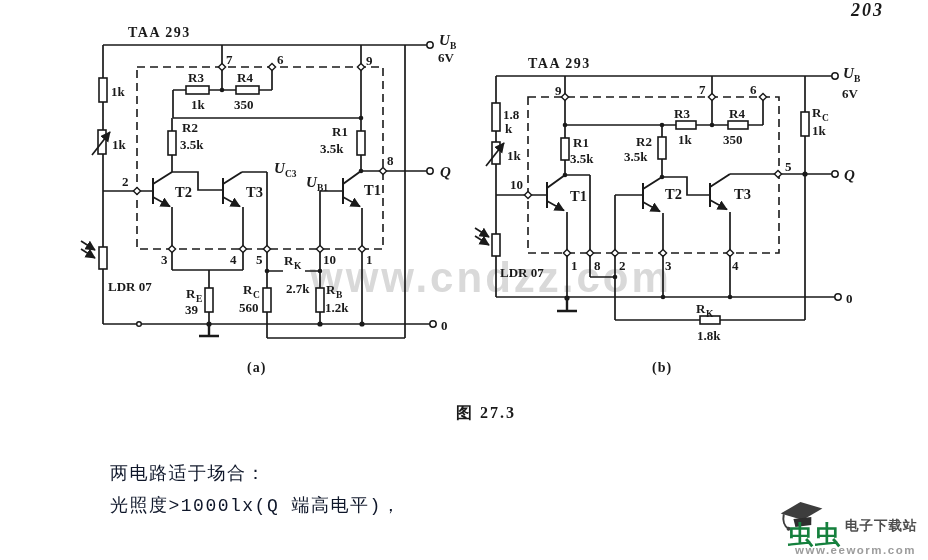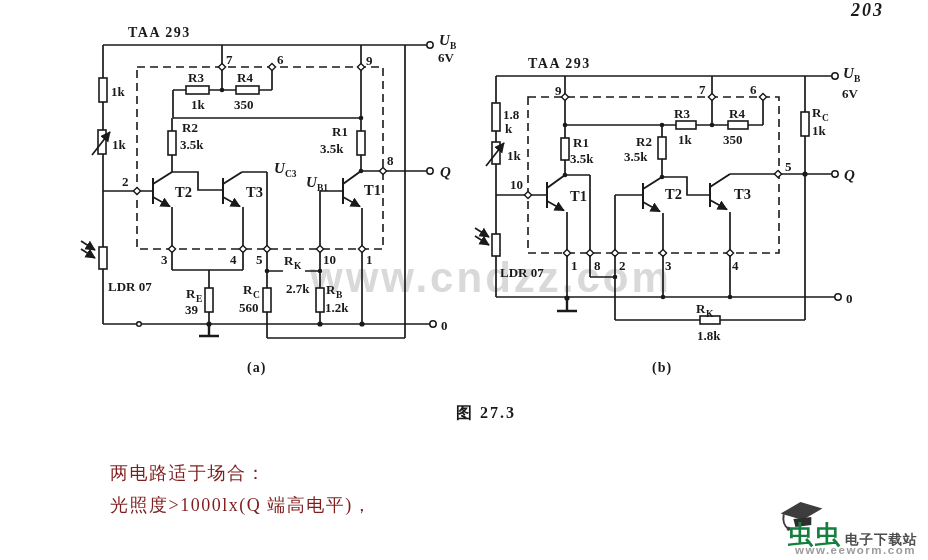--- a/index.html
+++ b/index.html
@@ -2,22 +2,22 @@
 <html><head>
 <meta charset="utf-8">
 <style>
   html,body{margin:0;padding:0;background:#e8e8e8;}
   .page{position:relative;width:928px;height:560px;background:#ffffff;overflow:hidden;
         font-family:"Liberation Serif",serif;color:#1a1a1a;}
   .abs{position:absolute;}
   
   .pageno{left:851px;top:0px;font:italic 700 18px "Liberation Serif",serif;letter-spacing:2px;}
   .figcap{left:456px;top:403px;font:700 16px "Liberation Serif",serif;letter-spacing:2px;}
-  .cnline{left:110px;font:400 18px "Liberation Serif",serif;letter-spacing:1.5px;color:#7f1d1d;}
-  .cn1{top:461px;} .cn2{top:493px;} .cn3{top:526px;}
+  .cnline{left:110px;font:400 18px "Liberation Serif",serif;letter-spacing:1.5px;color:#0f172a;}
+  .cn1{top:461px;} .cn2{top:493px;font-family:Liberation Mono, monospace;} .cn3{top:526px;}
   
   .wm-center{left:310px;top:254px;font:700 42px "Liberation Sans",sans-serif;
              color:#d9d9d9;letter-spacing:3px;}
   
   .logo-brand{left:788px;top:518px;font:700 25px "Liberation Serif",serif;color:#15803d;letter-spacing:2px;}
   .logo-site{left:845px;top:529px;font:700 13.5px "Liberation Sans",sans-serif;color:#4d4d4d;letter-spacing:1px;}
   .logo-url{left:795px;top:544px;font:700 11.5px "Liberation Sans",sans-serif;color:#9c9c9c;letter-spacing:1.5px;text-align:center;}
   
   svg text{fill:#1a1a1a;}
   .pl  {font:700 13px "Liberation Serif",serif;}           
@@ -287,17 +287,17 @@
   <div class="abs cnline cn2">光照度&gt;1000lx(Q 端高电平)，</div>
 
   <div class="abs" style="left:779px;top:496px;width:149px;height:64px;">
     <svg width="46" height="34" class="abs" style="left:0;top:2px;transform:rotate(-7deg);">
       <path d="M2 13 L23 4 L44 13 L23 22 Z" fill="#3d3d3d"></path>
       <path d="M14 20 L32 20 L31 28 L15 28 Z" fill="#2e2e2e"></path>
       <path d="M5 14 C3 20 4 26 8 29" stroke="#3d3d3d" stroke-width="2" fill="none"></path>
       <circle cx="8" cy="29" r="2" fill="#3d3d3d"></circle>
     </svg>
     <div class="abs logo-brand" style="left:9px;top:22px;">虫虫</div>
-    <div class="abs logo-site" style="left:66px;top:35px;">电子下载站</div>
+    <div class="abs logo-site" style="left:66px;top:21px;">电子下载站</div>
     <div class="abs logo-url" style="left:16px;top:48px;">www.eeworm.com</div>
   </div>
 
 </div>
 
 </body></html>

